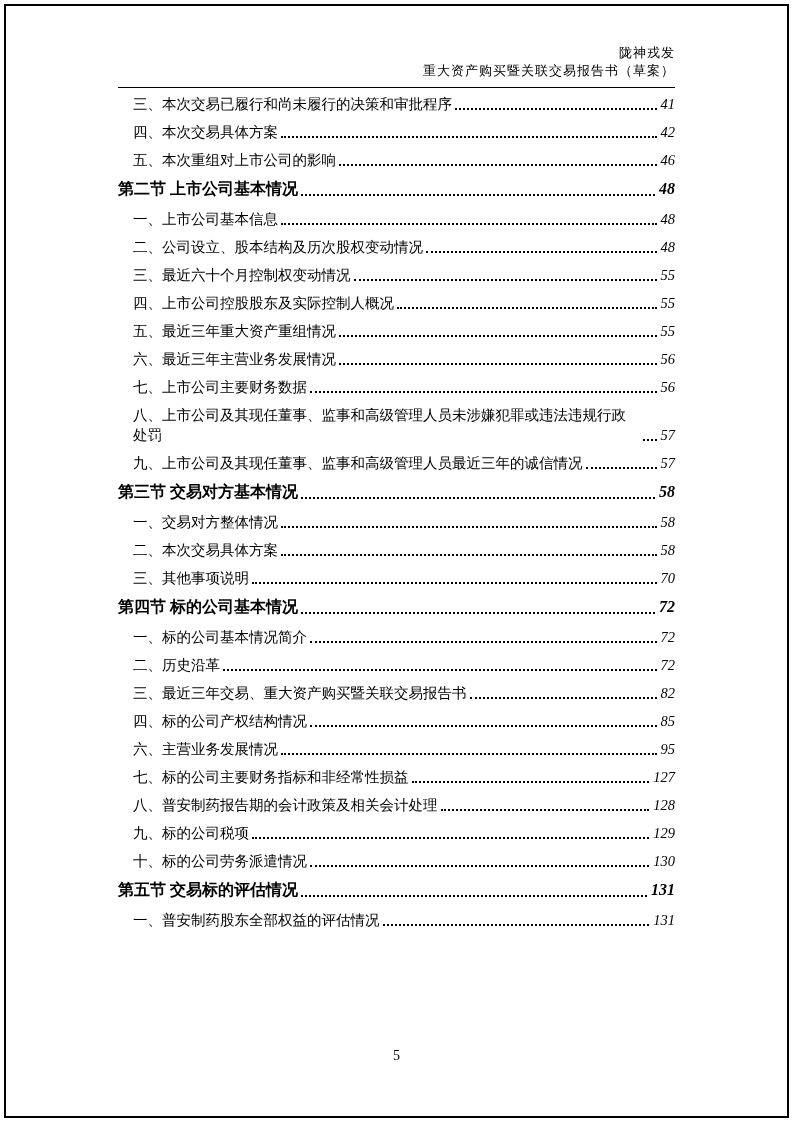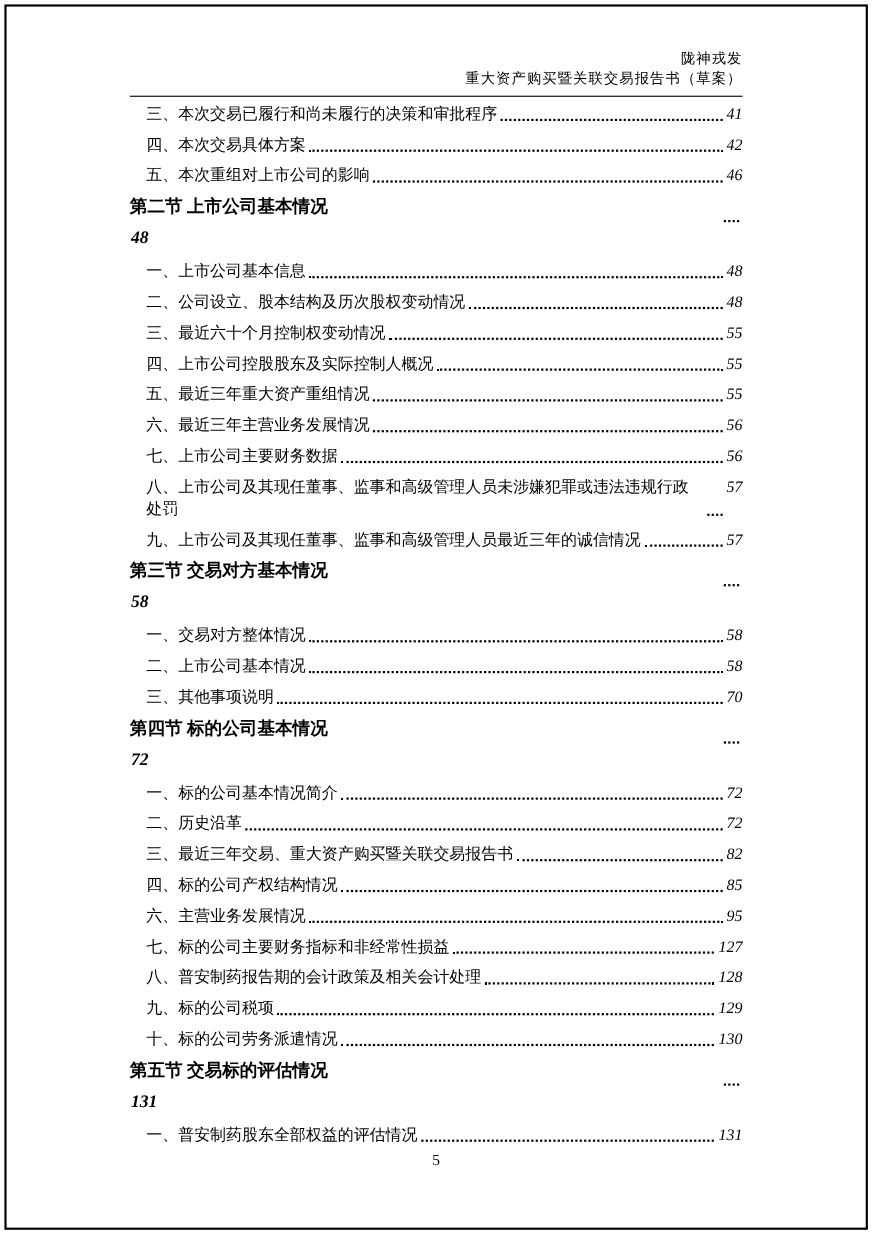--- a/index.html
+++ b/index.html
@@ -33,32 +33,32 @@
     flex-direction: column;
   }
   .toc {
     position: absolute;
     top: 94px;
     left: 118px;
     right: 118px;
   }
   .toc-row {
     display: flex;
+    align-items: flex-end;
     font-size: 14.5px;
     line-height: 20px;
     margin-bottom: 8px;
   }
   .toc-row.item { padding-left: 15px; }
   .toc-row.section {
     font-weight: bold;
     font-size: 16px;
     line-height: 22px;
     margin-top: 6px;
     margin-bottom: 9px;
-    flex-direction: column;
   }
   .toc-label {
     flex: 0 1 auto;
     word-break: break-all;
   }
   .toc-dots {
     flex: 1 1 auto;
     min-width: 14px;
     align-self: flex-end;
     border-bottom: 2px dotted #000;
@@ -159,21 +159,21 @@
     <span class="toc-label">第三节 交易对方基本情况</span>
     <span class="toc-dots"></span>
     <span class="toc-page">58</span>
   </div>
     <div class="toc-row item">
     <span class="toc-label">一、交易对方整体情况</span>
     <span class="toc-dots"></span>
     <span class="toc-page">58</span>
   </div>
     <div class="toc-row item">
-    <span class="toc-label">二、上市公司基本情况</span>
+    <span class="toc-label">二、本次交易具体方案</span>
     <span class="toc-dots"></span>
     <span class="toc-page">58</span>
   </div>
     <div class="toc-row item">
     <span class="toc-label">三、其他事项说明</span>
     <span class="toc-dots"></span>
     <span class="toc-page">70</span>
   </div>
     <div class="toc-row section">
     <span class="toc-label">第四节 标的公司基本情况</span>

